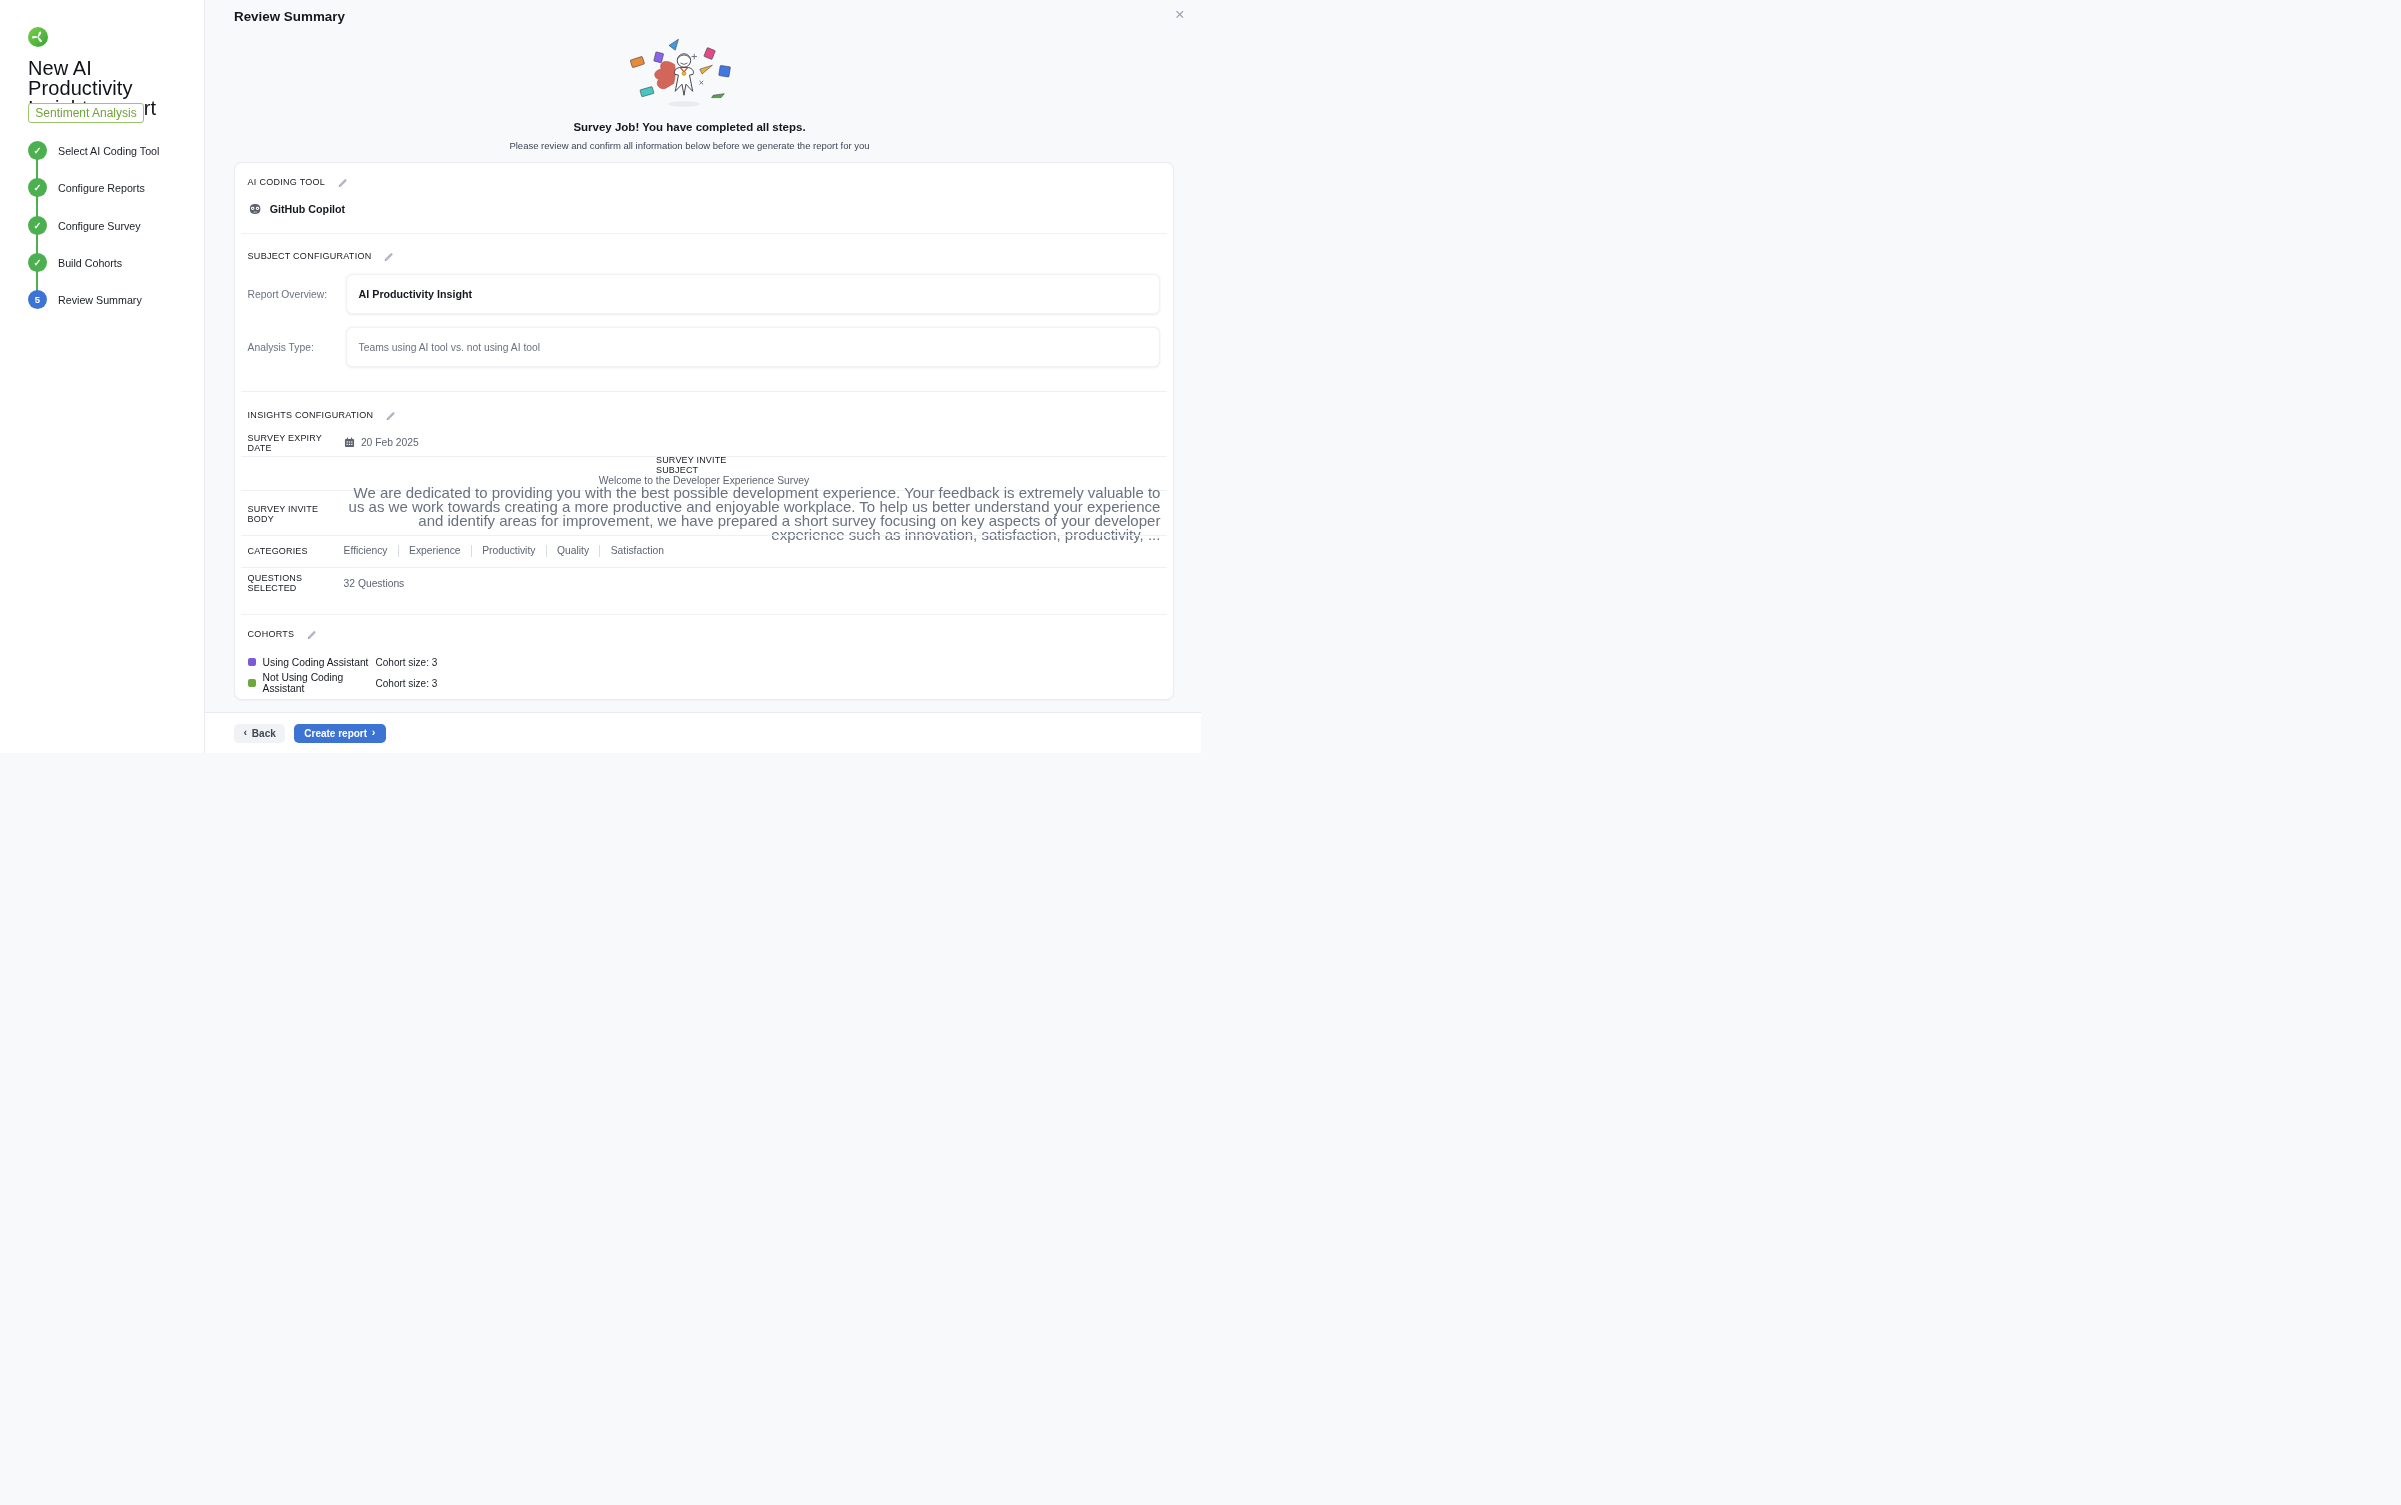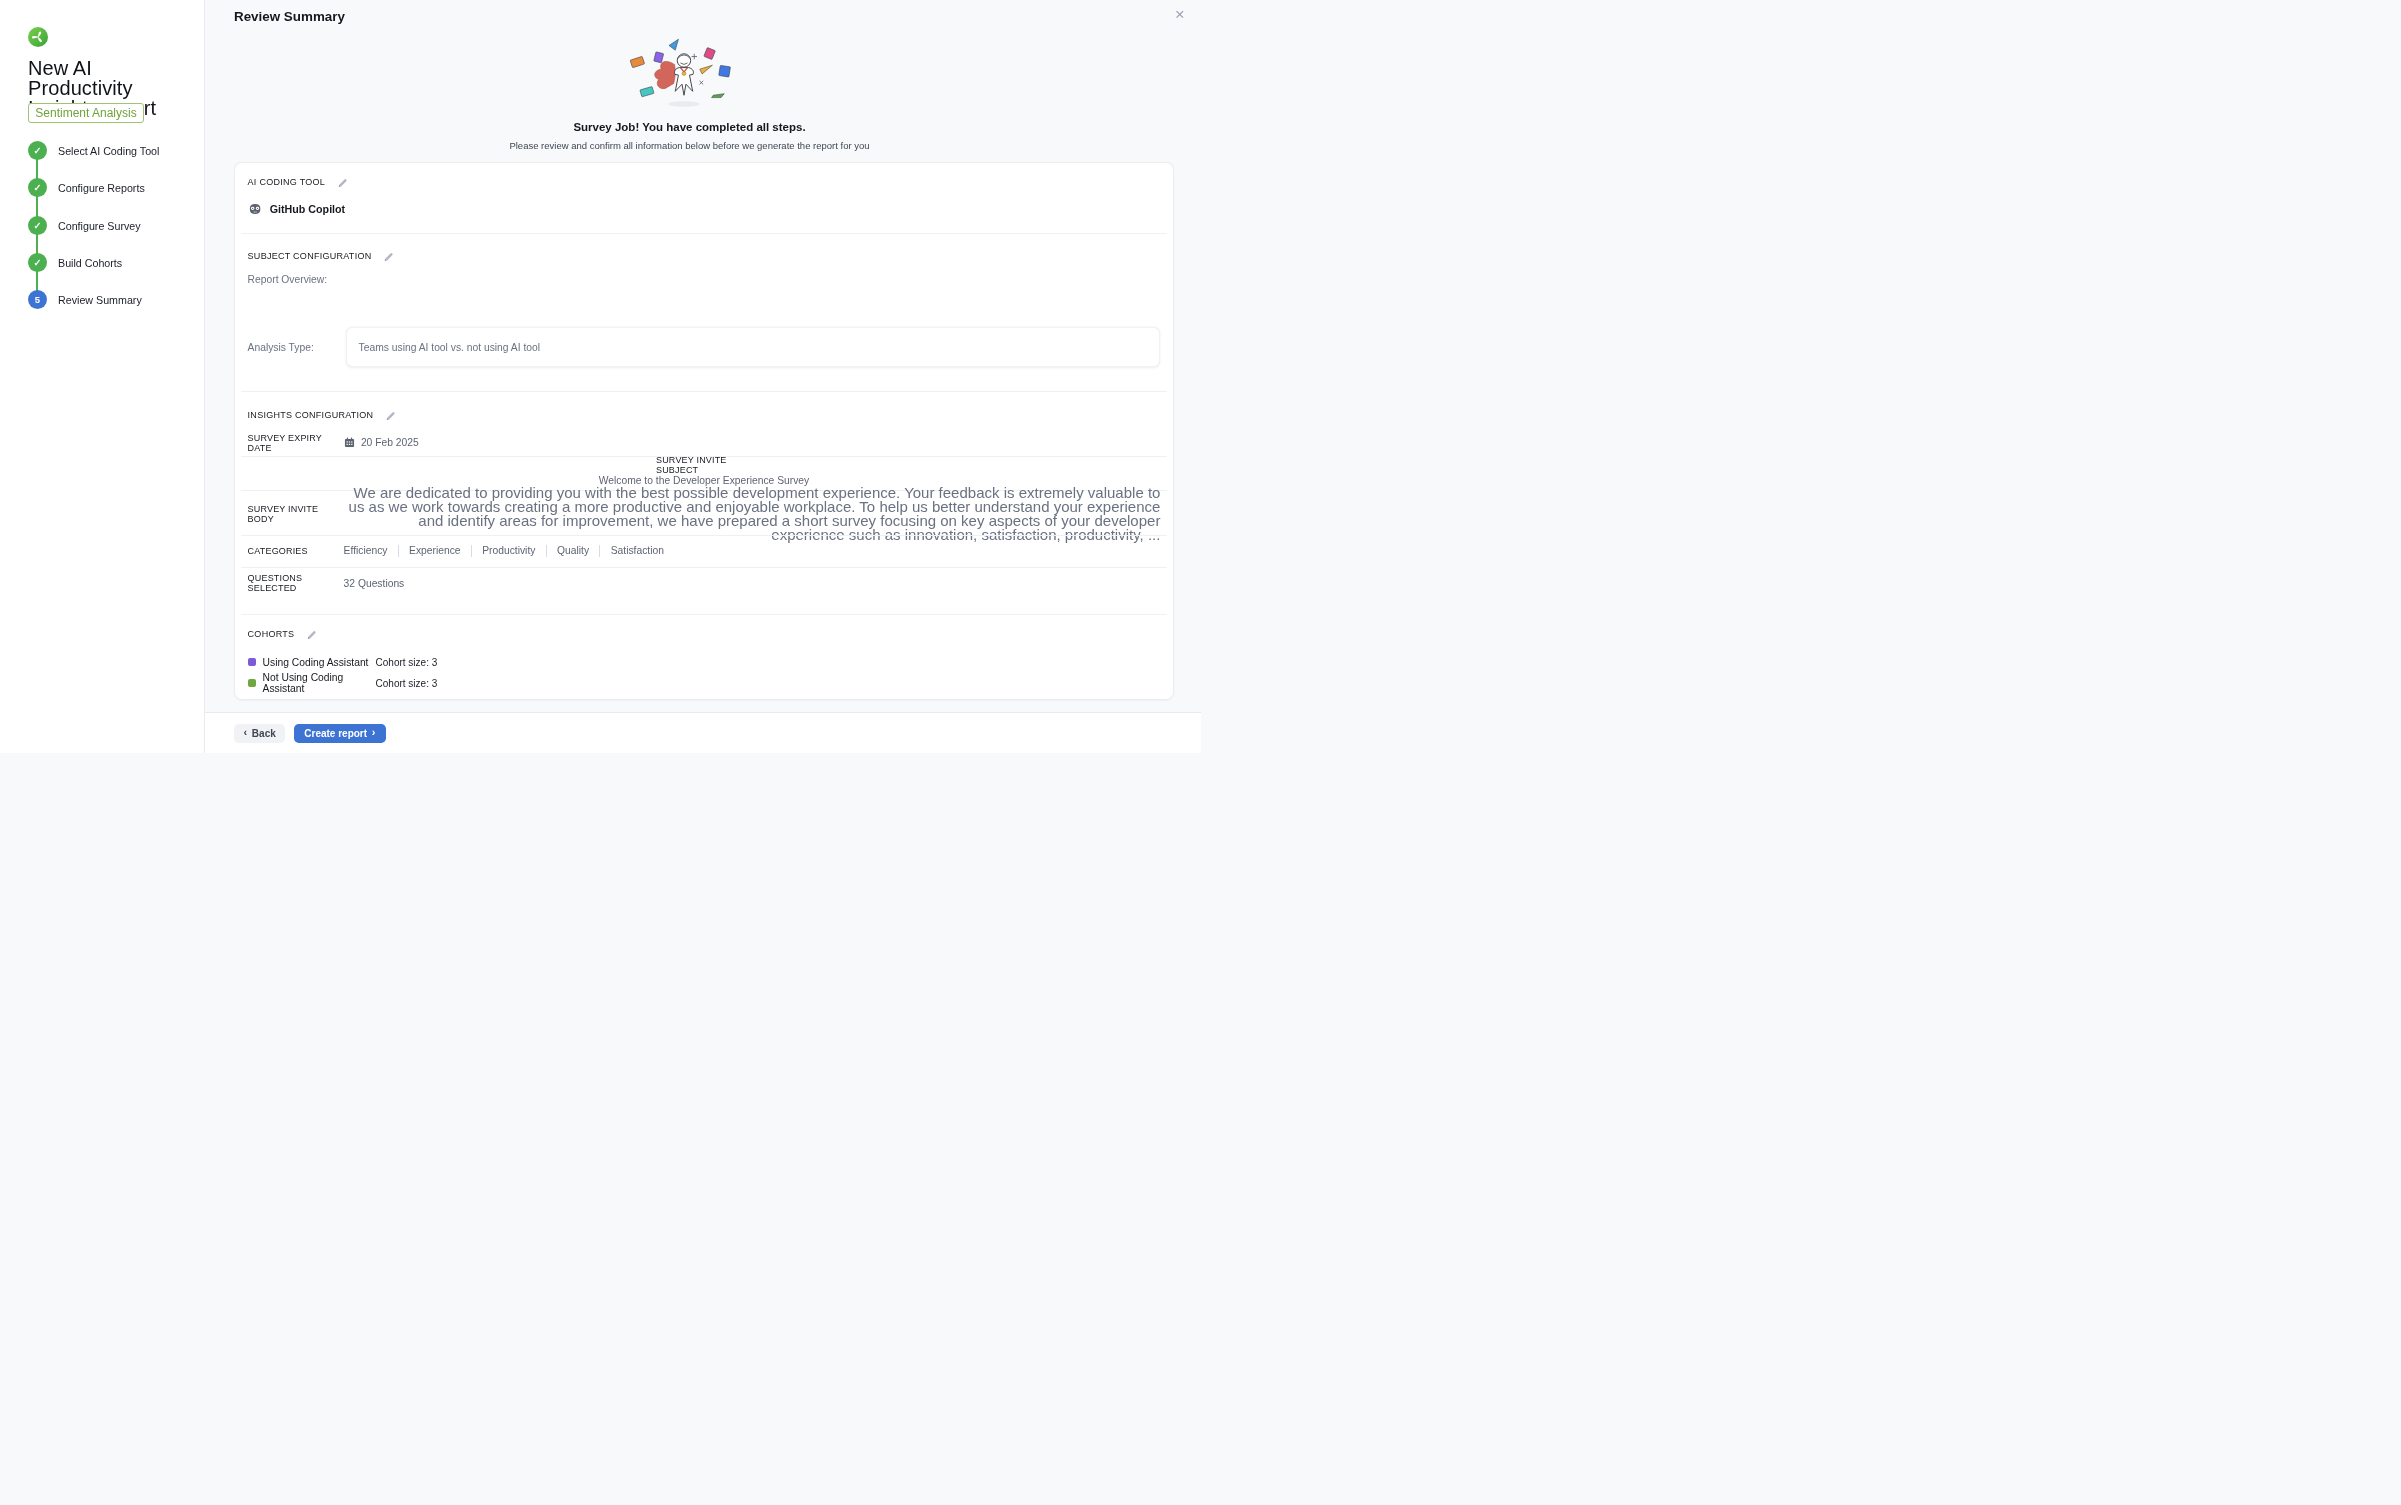--- a/index.html
+++ b/index.html
@@ -193,20 +193,23 @@
         <span>SUBJECT CONFIGURATION</span>
         <span class="edit-btn">
           <svg width="12" height="12" viewBox="0 0 15 15">
               <path d="M4.1 10.9 L10.6 4.4 a1.55 1.55 0 0 1 2.2 2.2 L6.3 13.1 Z" fill="#b3b8c6"></path>
               <path d="M4.1 10.9 L6.3 13.1 L3.3 13.9 Z" fill="#8f96a6"></path>
             </svg>
         </span>
       </div>
       <div class="field-row" style="top:111px;">
         <div class="field-label">Report Overview:</div>
+        <div class="value-box">
+          <span class="value-bold">AI Productivity Insight</span>
+        </div>
       </div>
       <div class="field-row" style="top:164px;">
         <div class="field-label">Analysis Type:</div>
         <div class="value-box">
           <span class="value-gray">Teams using AI tool vs. not using AI tool</span>
         </div>
       </div>
       <div class="divider" style="top:228px;"></div>
 
       <div class="sec-label" style="left:12.6px; top:246px;">

